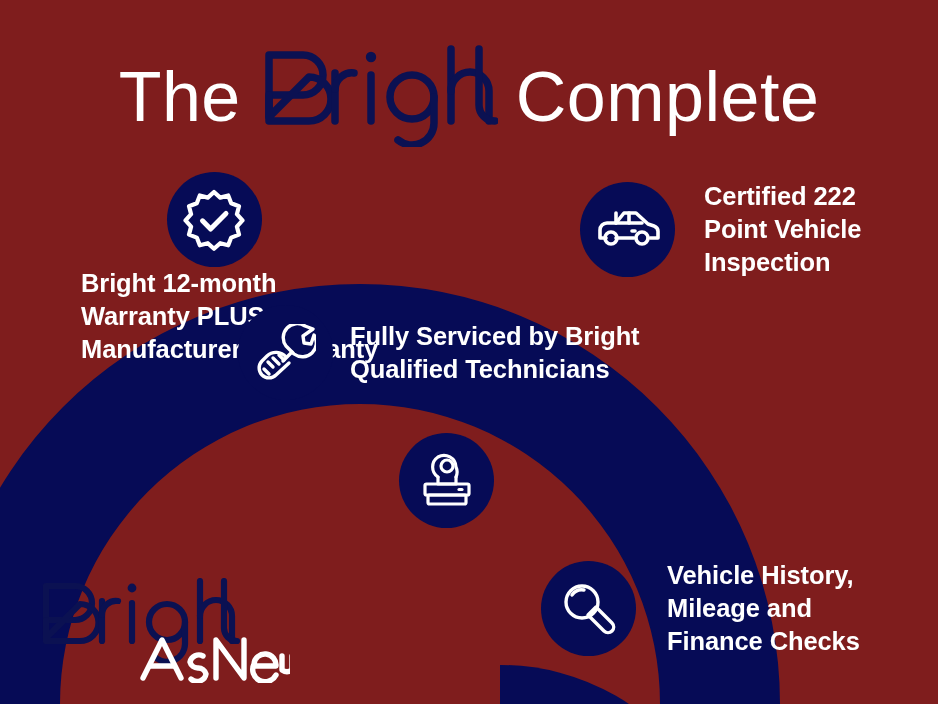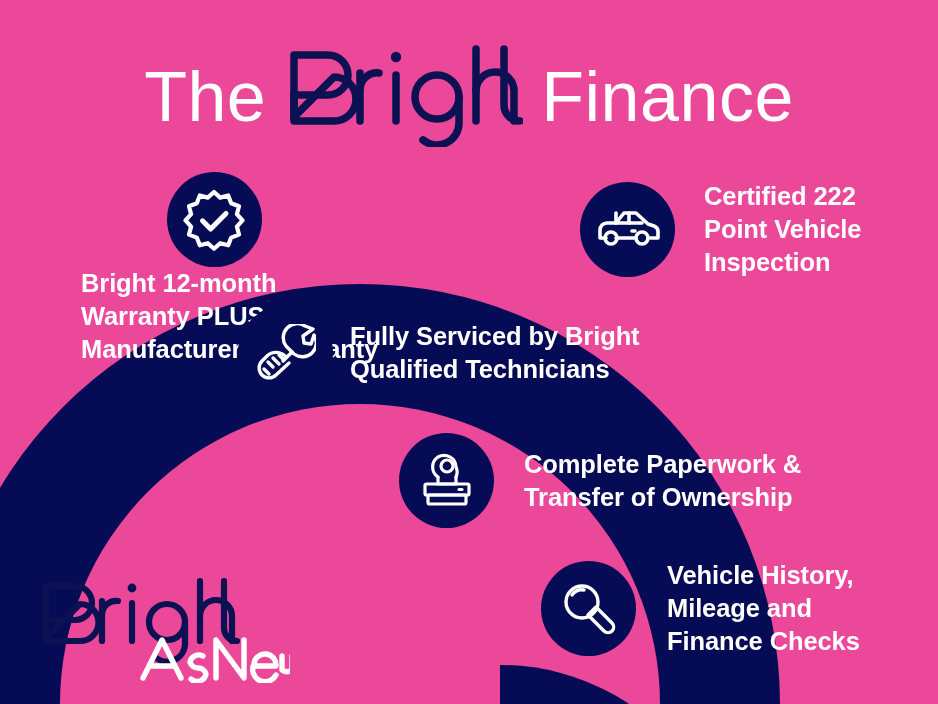--- a/index.html
+++ b/index.html
@@ -6,21 +6,21 @@
   html, body {
     margin: 0;
     padding: 0;
     background: #ffffff;
   }
   #stage {
     position: relative;
     width: 938px;
     height: 704px;
     overflow: hidden;
-    background: #ec4899;
+    background: #7f1d1d;
     font-family: "Liberation Sans", sans-serif;
     -webkit-font-smoothing: antialiased;
   }
   
   #bg-decor {
     position: absolute;
     left: 0; top: 0;
     width: 938px; height: 704px;
     pointer-events: none;
   }
@@ -142,21 +142,21 @@
           <path d="M 190,78 L 190,6"></path>
           <path d="M 190,48 A 19,19 0 0 1 228,48 L 228,78"></path>
         </g>
 
         <g fill="none" stroke="#0B1152" stroke-width="7.5" stroke-linecap="round">
           <path d="M 218,6 L 218,62 A 16,16 0 0 0 234,78"></path>
         </g>
       </svg>
     </span>
 
-    <span class="word trail">Finance</span>
+    <span class="word trail">Complete</span>
   </div>
 
   <div class="feature" id="feature-1">
     <span class="badge">
       <svg width="62" height="62" viewBox="0 0 62 62" aria-hidden="true">
         <path fill="none" stroke="#ffffff" stroke-width="4.2" stroke-linejoin="round" d="M31,3 L37.2,8.6 L45.2,6.5 L48.2,14.2 L56,17.2 L53.9,25.2
                  L59.5,31.4 L53.9,37.6 L56,45.6 L48.2,48.6 L45.2,56.3
                  L37.2,54.2 L31,59.8 L24.8,54.2 L16.8,56.3 L13.8,48.6
                  L6,45.6 L8.1,37.6 L2.5,31.4 L8.1,25.2 L6,17.2 L13.8,14.2
                  L16.8,6.5 L24.8,8.6 Z"></path>
@@ -225,22 +225,20 @@
           <path d="M17,26 L17,33 L35,33 L35,26"></path>
 
           <rect x="4" y="33" width="44" height="11" rx="1.5"></rect>
 
           <rect x="7" y="44" width="38" height="9" rx="1.5"></rect>
 
           <path d="M38,38.5 L41,38.5"></path>
         </g>
       </svg>
     </span>
-    <span class="ftext">Complete Paperwork &amp;
-Transfer of Ownership</span>
   </div>
 
   <div class="feature" id="feature-5">
     <span class="badge">
       <svg width="58" height="58" viewBox="0 0 58 58" aria-hidden="true">
         <g fill="none" stroke="#ffffff" stroke-width="3.4" stroke-linecap="round" stroke-linejoin="round">
           <circle cx="22" cy="22" r="16"></circle>
           <path d="M12,15 A12,12 0 0 1 24,10"></path>
 
           <path d="M31.5,31.5 L36,27 L52,43 A5.5,5.5 0 0 1 44,51 L28,35 Z"></path>

